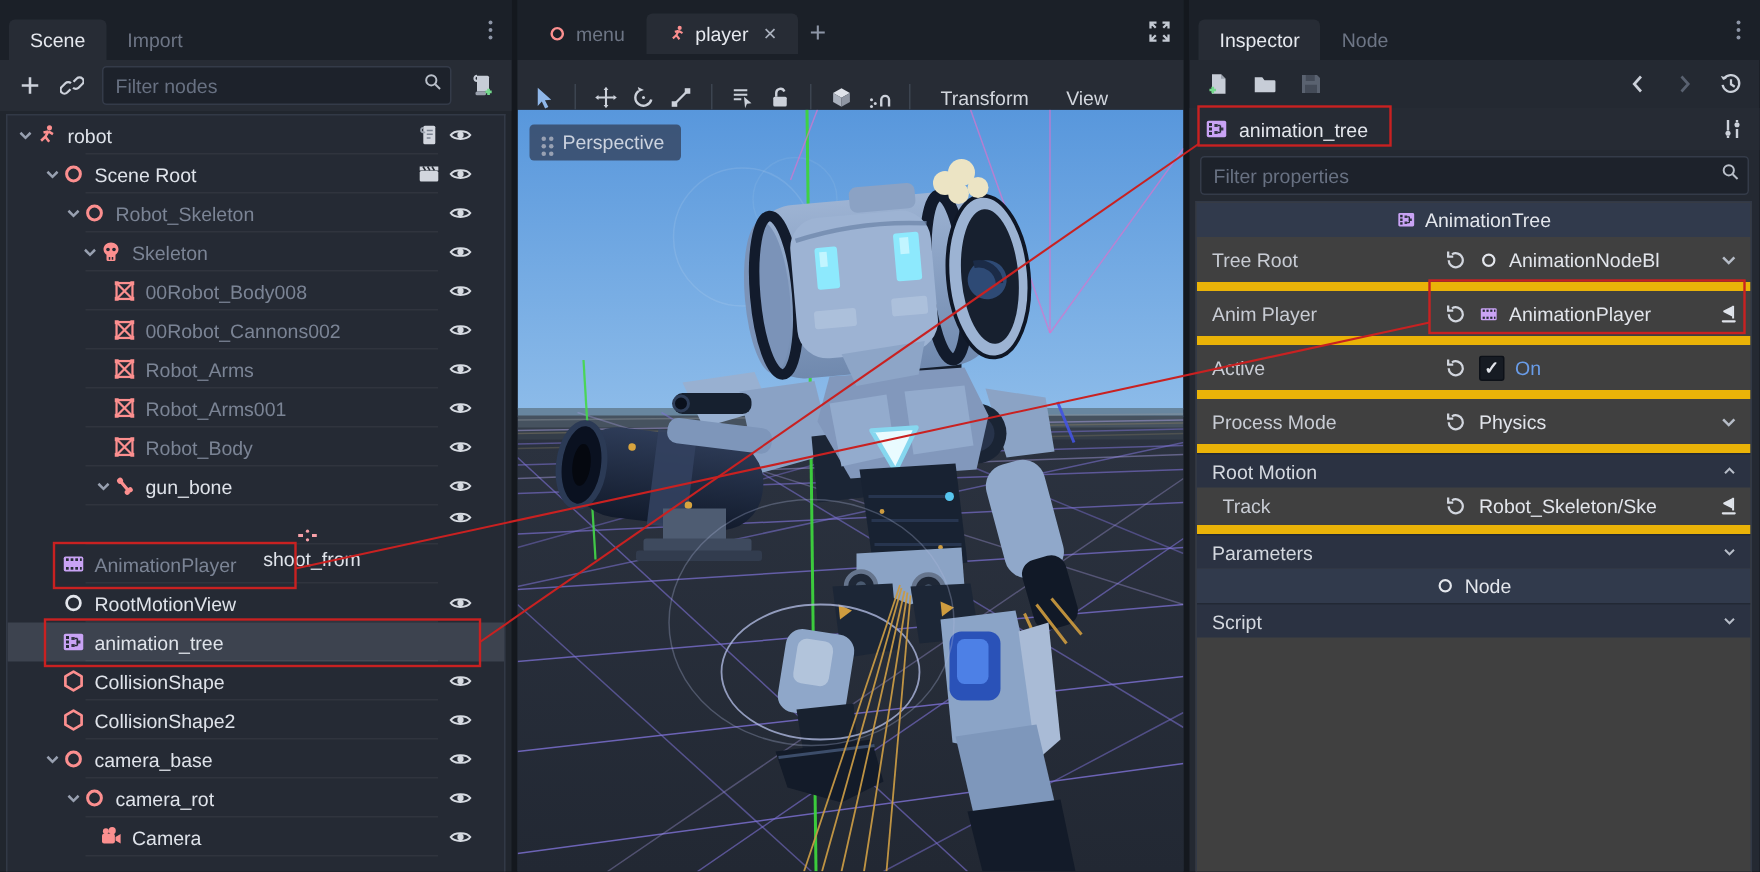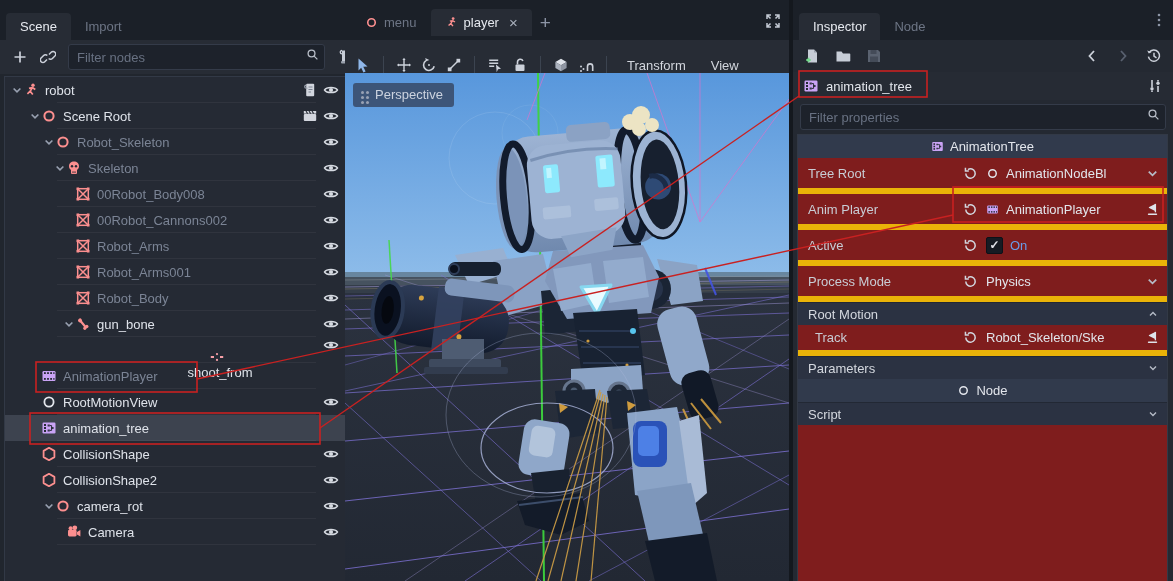--- a/index.html
+++ b/index.html
@@ -1,19 +1,19 @@
 <!DOCTYPE html>
 <html><head>
 <meta charset="utf-8">
 <style>
   html,body{width:1173px;height:581px;margin:0;overflow:hidden;background:#14181e;
     font-family:"Liberation Sans",sans-serif;font-size:13px;color:#dfe3ea;
     -webkit-font-smoothing:antialiased;}
   .dock{position:absolute;top:0;height:581px;background:#21262e;}
-  #left-dock{left:0;width:341px;padding-left:24px;}
+  #left-dock{left:0;width:341px;}
   #center-col{position:absolute;left:345px;top:0;width:444px;height:581px;background:#1b2028;}
   #right-dock{left:793px;width:380px;background:#242932;}
 
   
   .tabbar{position:absolute;top:0;left:0;right:0;height:40px;background:#1b2028;
     display:flex;align-items:flex-end;padding:0 6px;box-sizing:border-box;}
   .tab{height:27px;line-height:27px;padding:0 14px;color:#6d7585;cursor:default;
     border-radius:4px 4px 0 0;display:flex;align-items:center;gap:6px;}
   .tab.active{background:#272c35;color:#e6e9ef;}
   .tab .icon{display:inline-flex;width:14px;height:14px;}
@@ -64,21 +64,21 @@
   
   #insp-toolbar{position:absolute;top:40px;left:0;right:0;height:32px;display:flex;
     align-items:center;gap:15px;padding:0 11px;box-sizing:border-box;}
   #insp-toolbar .spacer{flex:1;}
   #insp-name{position:absolute;top:72px;left:0;right:0;height:28px;display:flex;
     align-items:center;gap:7px;padding:0 10px;box-sizing:border-box;background:#262b34;}
   #insp-name .name{color:#e3e6ec;}
   #insp-name .spacer{flex:1;}
   #insp-filter{position:absolute;top:102px;left:0;right:0;height:30px;display:flex;
     align-items:center;padding:0 7px;box-sizing:border-box;}
-  #insp-list{position:absolute;top:134px;left:4px;right:5px;bottom:0;background:#7f1d1d;
+  #insp-list{position:absolute;top:134px;left:4px;right:5px;bottom:0;background:#404040;
     border:1px solid #323946;border-bottom:none;box-sizing:border-box;overflow:hidden;}
   .icat{height:23px;background:#313a4c;display:flex;align-items:center;justify-content:center;
     gap:6px;color:#e3e6ec;}
   .isec{height:22px;background:#2b3242;display:flex;align-items:center;color:#d4d8df;
     padding:0 10px;position:relative;border-top:1px solid #222834;}
   .isec .chev{position:absolute;right:8px;width:12px;height:12px;display:inline-flex;}
   .iprop{height:30px;position:relative;display:flex;align-items:center;border-bottom:6px solid #eab308;}
   .iprop.small{height:25px;}
   .iprop .plabel{color:#c8ccd4;padding-left:10px;white-space:nowrap;}
   .iprop .plabel.ind{padding-left:17px;}
@@ -499,20 +499,42 @@
       </div>
       <div class="trow" style="padding-left: 24px;">
         <div class="guide"></div>
         <span class="chev"></span>
         <span class="icon">
           <svg viewBox="0 0 16 16" fill="none" stroke="#fc8f8f" stroke-width="1.8" stroke-linejoin="round">
             <path d="M8 1.8l5.4 3.1v6.2L8 14.2 2.6 11.1V4.9z"></path>
           </svg>
         </span>
         <span class="lbl">CollisionShape2</span>
+        <span class="rowright">
+          <span class="icon">
+            <svg viewBox="0 0 16 16">
+              <path d="M1.5 8C3.8 4.6 12.2 4.6 14.5 8 12.2 11.4 3.8 11.4 1.5 8z" fill="none" stroke="#d6dae1" stroke-width="1.4"></path>
+              <circle cx="8" cy="8" r="2.1" fill="#d6dae1"></circle>
+            </svg>
+          </span>
+        </span>
+      </div>
+      <div class="trow" style="padding-left: 24px;">
+        <div class="guide"></div>
+        <span class="chev">
+          <svg viewBox="0 0 16 16" fill="none" stroke="#98a0b0" stroke-width="2.2">
+            <path d="M3.5 6l4.5 4.5L12.5 6"></path>
+          </svg>
+        </span>
+        <span class="icon">
+          <svg viewBox="0 0 16 16">
+            <circle cx="8" cy="8" r="4.6" fill="none" stroke="#fc8f8f" stroke-width="2"></circle>
+          </svg>
+        </span>
+        <span class="lbl">camera_base</span>
         <span class="rowright">
           <span class="icon">
             <svg viewBox="0 0 16 16">
               <path d="M1.5 8C3.8 4.6 12.2 4.6 14.5 8 12.2 11.4 3.8 11.4 1.5 8z" fill="none" stroke="#d6dae1" stroke-width="1.4"></path>
               <circle cx="8" cy="8" r="2.1" fill="#d6dae1"></circle>
             </svg>
           </span>
         </span>
       </div>
       <div class="trow" style="padding-left: 38px;">

